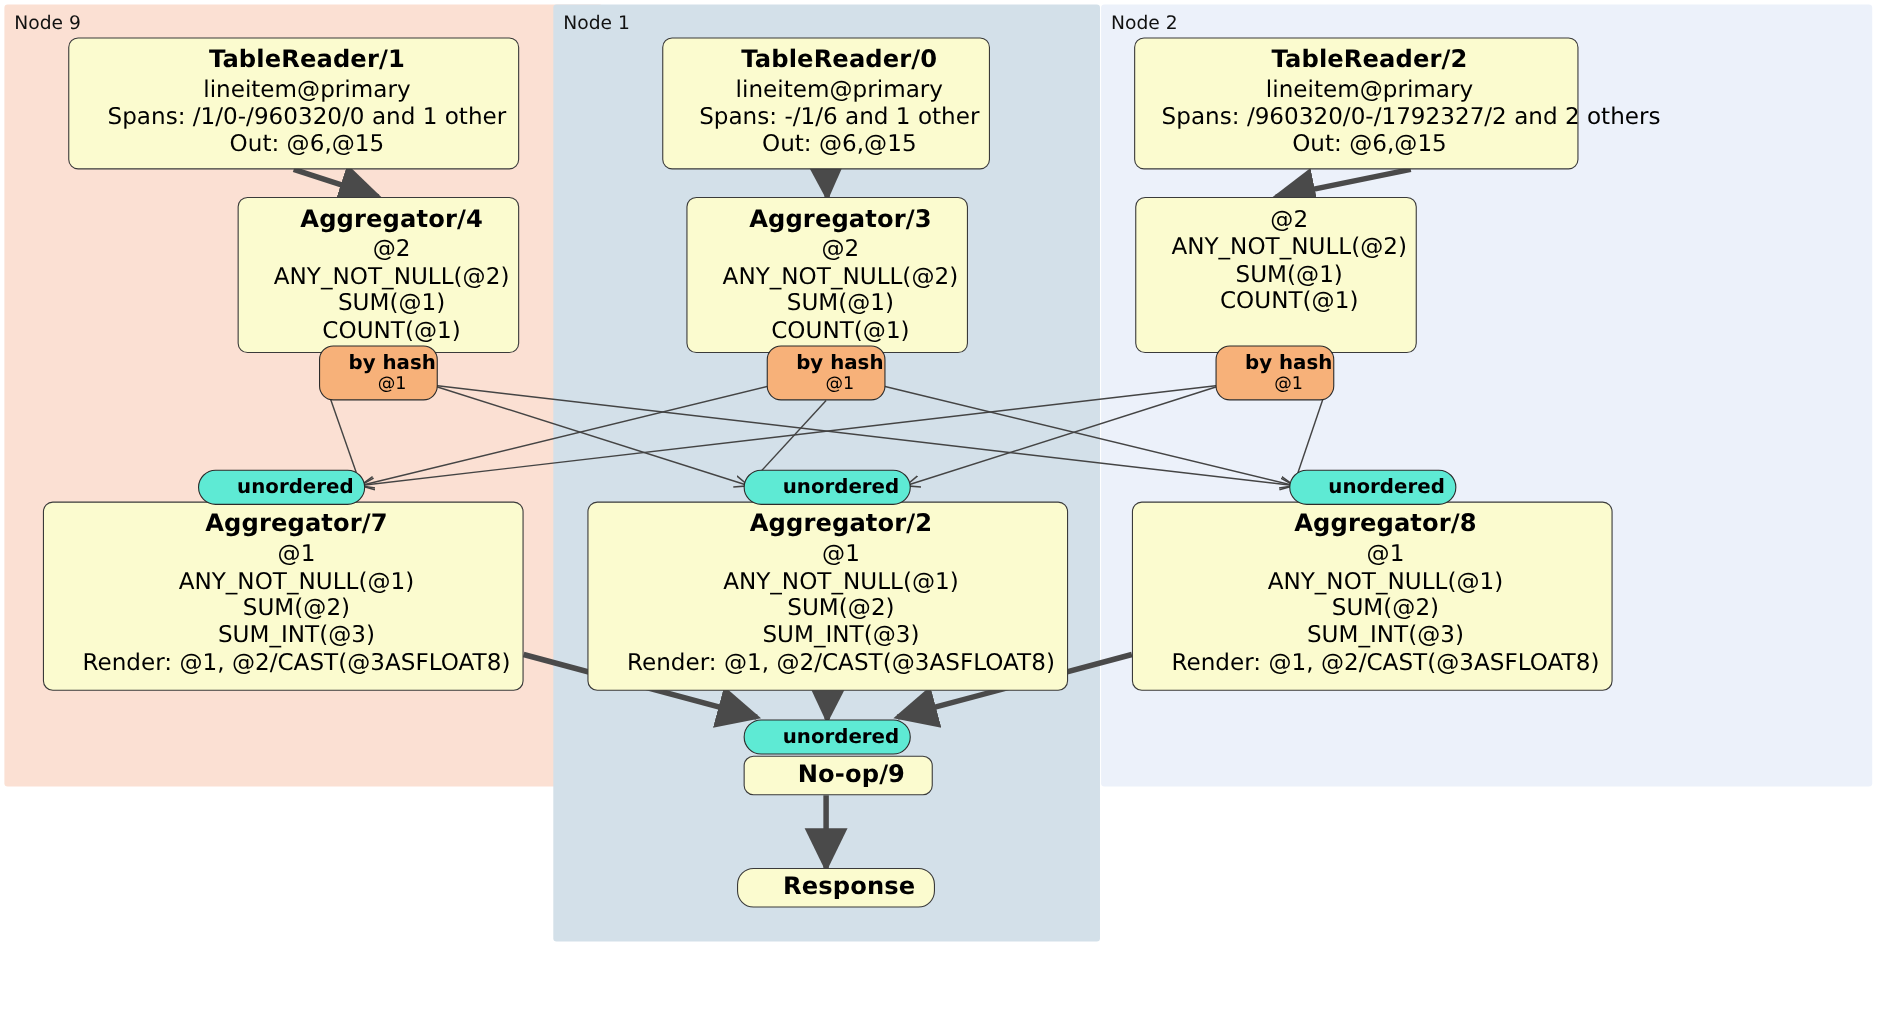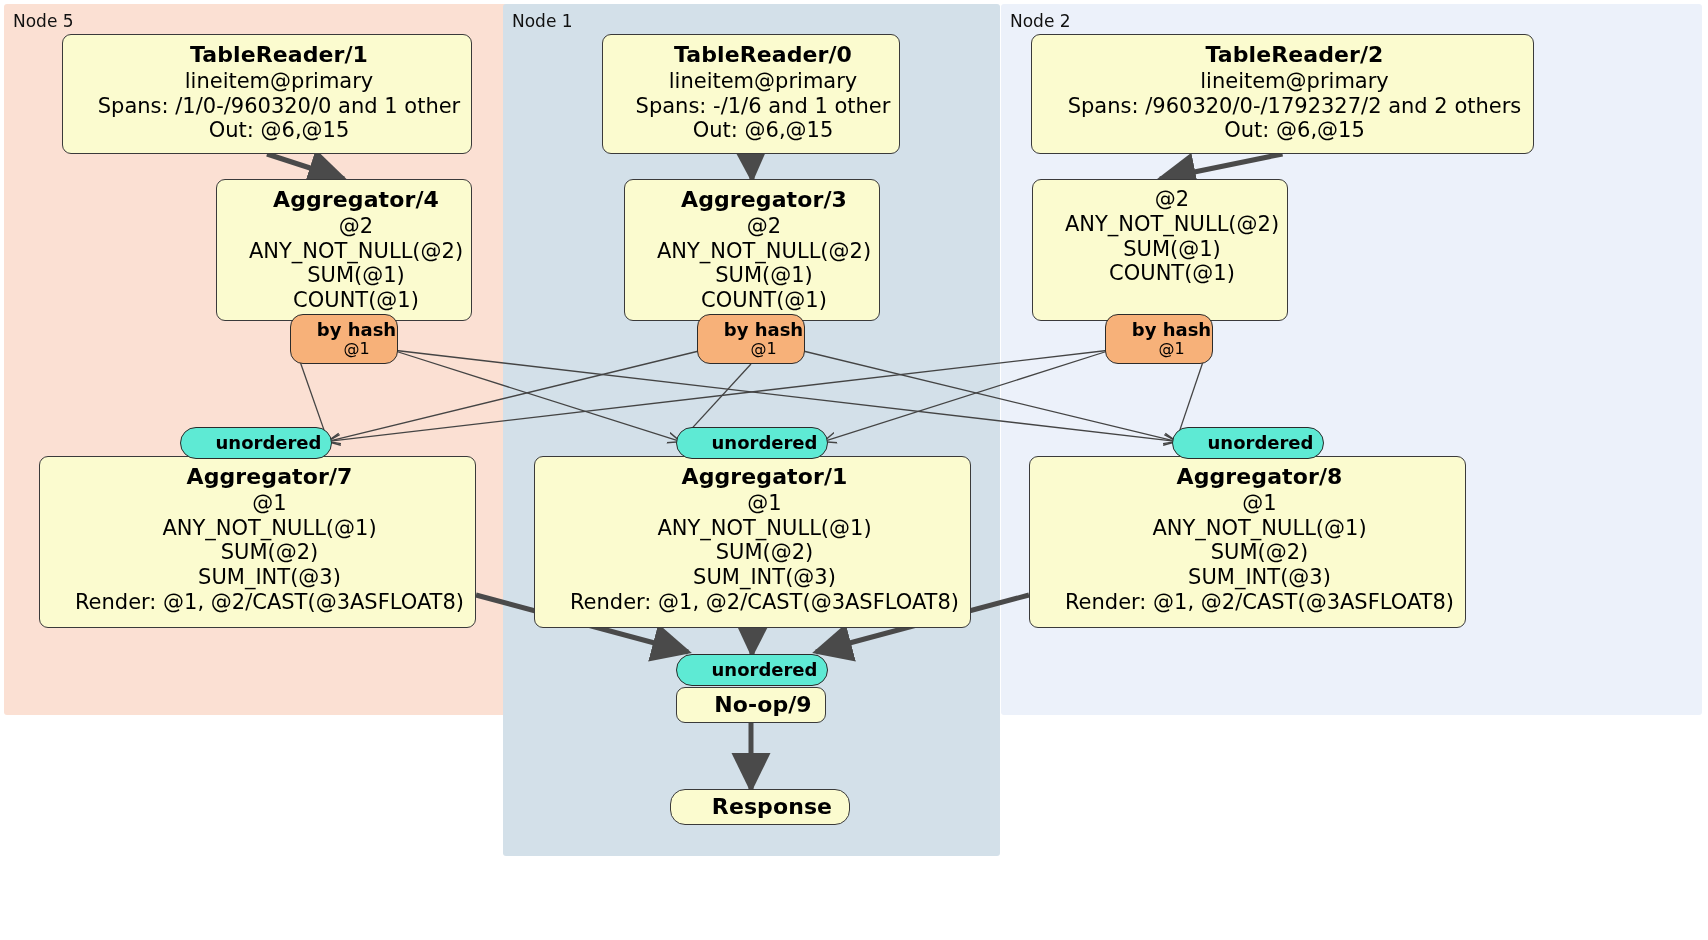--- a/index.html
+++ b/index.html
@@ -45,21 +45,21 @@
   .badge .bs{font-size:16px;line-height:1.1;}
   .badge.hash{background:#f7b179;border-radius:13px;}
   .badge.unord{background:#5eead4;border-radius:17px;}
 </style>
 </head>
 <body>
 
 <div id="stage">
   <div id="panels">
       <div class="panel" style="left: 4px; top: 4px; width: 544px; height: 711px; background: rgb(251, 224, 211);"></div>
-      <div class="panel-label" style="left: 13px; top: 13px;">Node 5</div>
+      <div class="panel-label" style="left: 13px; top: 13px;">Node 9</div>
       <div class="panel" style="left: 503px; top: 4px; width: 497px; height: 852px; background: rgb(211, 224, 233);"></div>
       <div class="panel-label" style="left: 512px; top: 13px;">Node 1</div>
       <div class="panel" style="left: 1001px; top: 4px; width: 701px; height: 711px; background: rgb(236, 241, 250);"></div>
       <div class="panel-label" style="left: 1010px; top: 13px;">Node 2</div>
     </div>
   <svg id="edges" viewBox="0 0 1708 940" width="1708" height="940">
     <defs>
       <marker id="ah-thick" markerWidth="9" markerHeight="9" refX="7.2" refY="4.5" orient="auto" markerUnits="strokeWidth">
         <path d="M0,0.6 L8,4.5 L0,8.4 z" fill="#4a4a4a"></path>
       </marker>
@@ -92,21 +92,21 @@
         <div class="ln">lineitem@primary</div>
         <div class="ln">Spans: /1/0-/960320/0 and 1 other</div>
         <div class="ln">Out: @6,@15</div>
       </div>
       <div class="box" style="left: 602px; top: 34px; width: 298px; height: 120px;">
         <div class="ttl">TableReader/0</div>
         <div class="ln">lineitem@primary</div>
         <div class="ln">Spans: -/1/6 and 1 other</div>
         <div class="ln">Out: @6,@15</div>
       </div>
-      <div class="box" style="left: 1031px; top: 34px; width: 503px; height: 120px;">
+      <div class="box" style="left: 1031px; top: 34px; width: 404px; height: 120px;">
         <div class="ttl">TableReader/2</div>
         <div class="ln">lineitem@primary</div>
         <div class="ln">Spans: /960320/0-/1792327/2 and 2 others</div>
         <div class="ln">Out: @6,@15</div>
       </div>
       <div class="box" style="left: 216px; top: 179px; width: 256px; height: 142px;">
         <div class="ttl">Aggregator/4</div>
         <div class="ln">@2</div>
         <div class="ln">ANY_NOT_NULL(@2)</div>
         <div class="ln">SUM(@1)</div>
@@ -127,36 +127,36 @@
       </div>
       <div class="box" style="left: 39px; top: 456px; width: 437px; height: 172px;">
         <div class="ttl">Aggregator/7</div>
         <div class="ln">@1</div>
         <div class="ln">ANY_NOT_NULL(@1)</div>
         <div class="ln">SUM(@2)</div>
         <div class="ln">SUM_INT(@3)</div>
         <div class="ln">Render: @1, @2/CAST(@3ASFLOAT8)</div>
       </div>
       <div class="box" style="left: 534px; top: 456px; width: 437px; height: 172px;">
-        <div class="ttl">Aggregator/1</div>
+        <div class="ttl">Aggregator/2</div>
         <div class="ln">@1</div>
         <div class="ln">ANY_NOT_NULL(@1)</div>
         <div class="ln">SUM(@2)</div>
         <div class="ln">SUM_INT(@3)</div>
         <div class="ln">Render: @1, @2/CAST(@3ASFLOAT8)</div>
       </div>
       <div class="box" style="left: 1029px; top: 456px; width: 437px; height: 172px;">
         <div class="ttl">Aggregator/8</div>
         <div class="ln">@1</div>
         <div class="ln">ANY_NOT_NULL(@1)</div>
         <div class="ln">SUM(@2)</div>
         <div class="ln">SUM_INT(@3)</div>
         <div class="ln">Render: @1, @2/CAST(@3ASFLOAT8)</div>
       </div>
-      <div class="box small" style="left: 676px; top: 687px; width: 150px; height: 36px;">
+      <div class="box small" style="left: 676px; top: 687px; width: 172px; height: 36px;">
         <div class="ttl">No-op/9</div>
       </div>
       <div class="box small" style="left: 670px; top: 789px; width: 180px; height: 36px; border-radius: 15px;">
         <div class="ttl">Response</div>
       </div>
       <div class="badge hash" style="left: 290px; top: 314px; width: 108px; height: 50px;">
         <div class="bl">by hash</div>
         <div class="bs">@1</div>
       </div>
       <div class="badge hash" style="left: 697px; top: 314px; width: 108px; height: 50px;">

